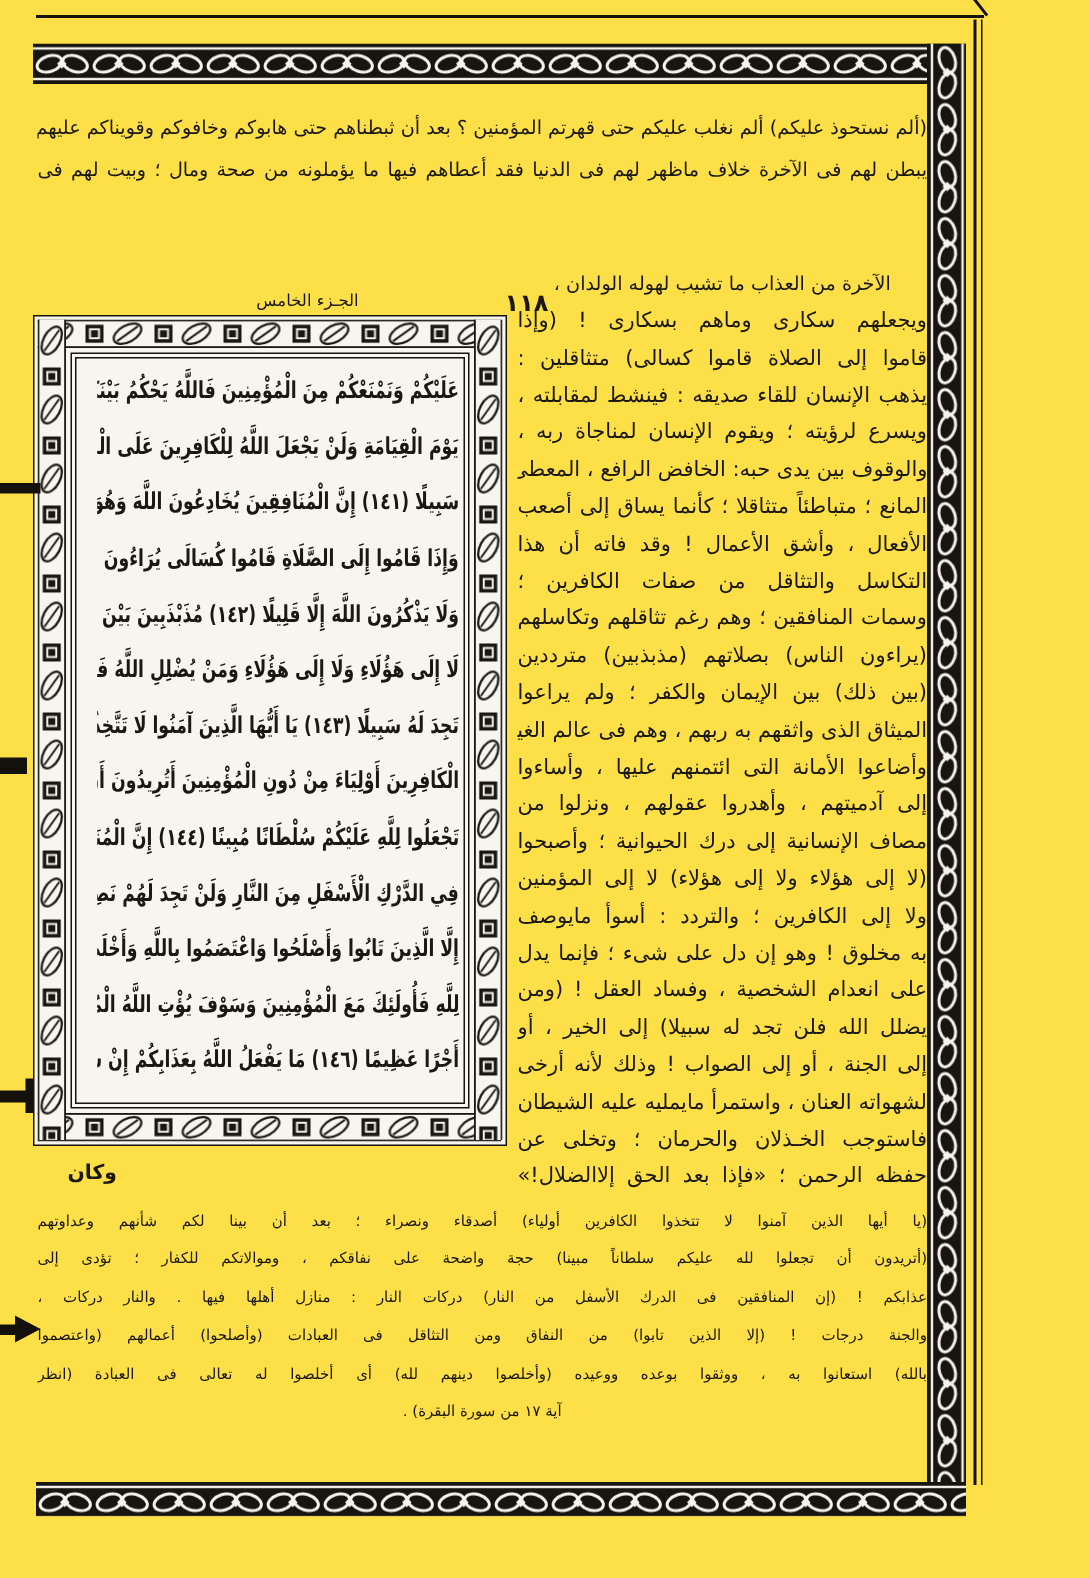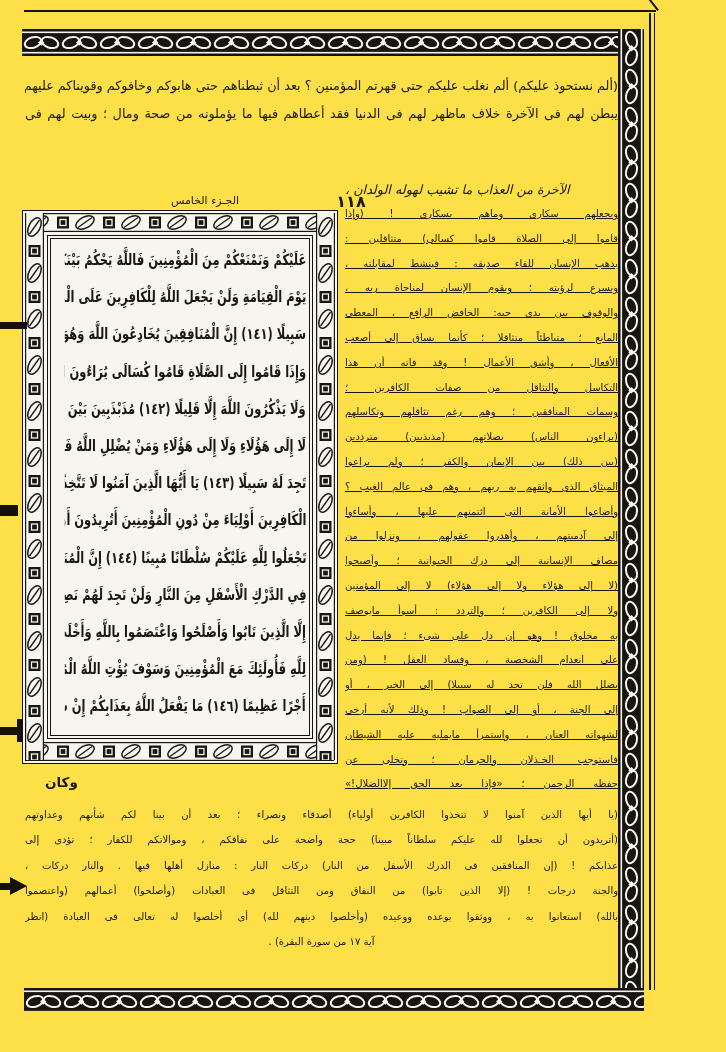--- a/index.html
+++ b/index.html
@@ -15,21 +15,21 @@
   .band-right{left:618px;top:29px;width:26px;height:959px;}
   .band-bottom{left:24px;top:988px;width:620px;height:23px;}
   .stray{position:absolute;left:645px;top:3px;width:16px;height:2.4px;background:#17130e;transform:rotate(52deg);}
   
   .top-para{position:absolute;left:25px;top:72px;width:593px;}
   .t-line{
     font-size:12.8px;line-height:27.5px;height:27.5px;white-space:nowrap;overflow:hidden;
     text-align:justify;text-align-last:justify;
   }
   
-  .line5{position:absolute;left:345px;top:180px;width:273px;font-size:12.8px;line-height:20px;white-space:nowrap;overflow:hidden;text-align:left;font-style:italic;}
+  .line5{position:absolute;left:345px;top:180px;width:273px;font-size:12.8px;line-height:20px;white-space:nowrap;overflow:hidden;text-align:center;}
   .part-label{position:absolute;left:150px;top:194px;width:110px;font-size:11px;text-align:center;white-space:nowrap;}
   .page-number{position:absolute;left:330px;top:192px;width:42px;font-size:16px;font-weight:bold;text-align:center;letter-spacing:1px;}
   
   .quran-box{
     position:absolute;left:22px;top:210px;width:316px;height:554px;
     border:1.6px solid #17130e;background:#f7f5ee;box-sizing:border-box;
   }
   .qe{position:absolute;display:block;}
   .qe-top{left:2px;top:2px;width:309px;height:19px;}
   .qe-bottom{left:2px;bottom:2px;width:309px;height:19px;}
@@ -39,22 +39,22 @@
   .q-inner2{width:100%;height:100%;border:1.3px solid #17130e;box-sizing:border-box;overflow:hidden;padding-top:3px;}
   .q-line{
     width:330px;transform:scaleX(0.74);transform-origin:right center;
     font-size:15.5px;font-weight:bold;line-height:37.2px;height:37.2px;
     white-space:nowrap;overflow:hidden;text-align:justify;text-align-last:justify;
     padding-right:4px;box-sizing:border-box;
   }
   
   .side-col{position:absolute;left:345px;top:202px;width:273px;}
   .s-line{
-    font-size:10px;line-height:24.8px;height:24.8px;white-space:nowrap;overflow:hidden;
-    text-align:justify;text-align-last:justify;text-decoration:underline;
+    font-size:14px;line-height:24.8px;height:24.8px;white-space:nowrap;overflow:hidden;
+    text-align:justify;text-align-last:justify;
   }
   
   .catchword{position:absolute;left:45px;top:774px;font-size:13.5px;font-weight:bold;}
   
   .bottom-para{position:absolute;left:25px;top:802px;width:593px;}
   .b-line{
     font-size:10px;line-height:25.4px;height:25.4px;white-space:nowrap;overflow:hidden;
     text-align:justify;text-align-last:justify;
   }
   .b-last{text-align:center;text-align-last:center;}

